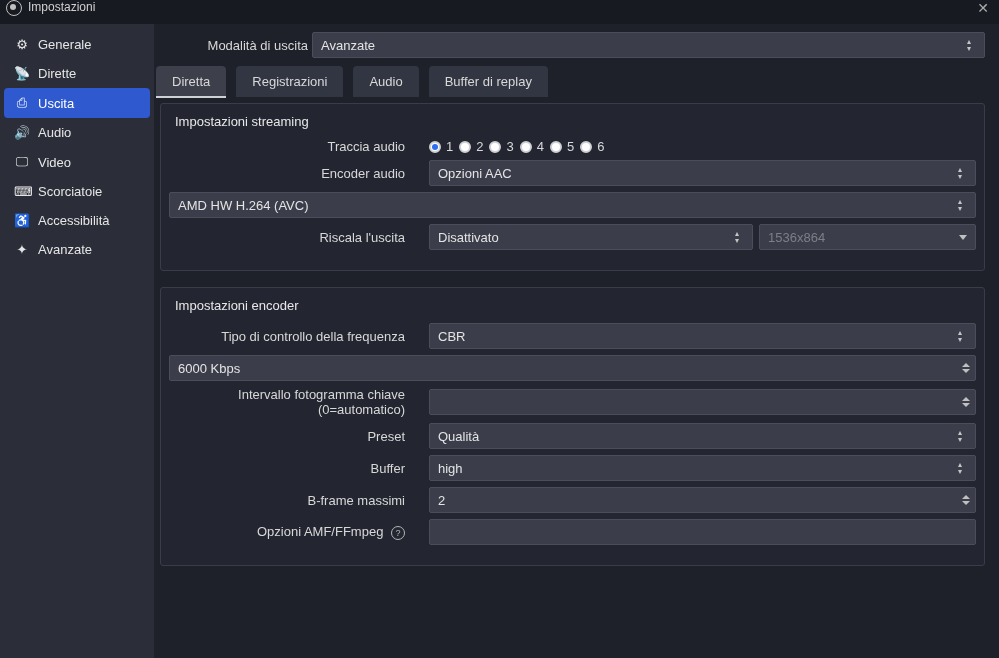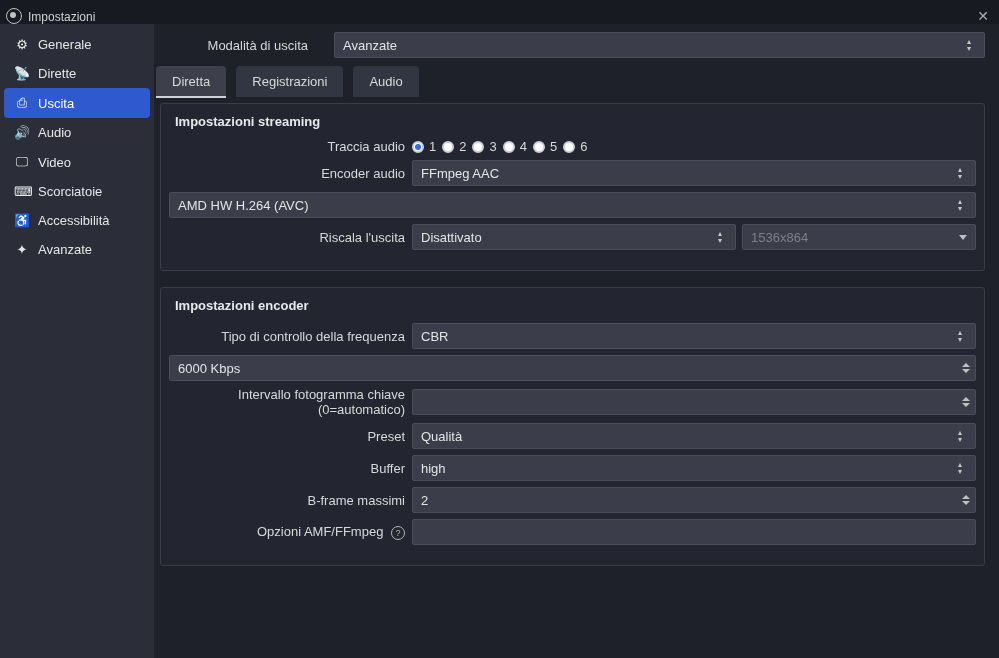--- a/index.html
+++ b/index.html
@@ -11,21 +11,21 @@
     width: 999px;
     height: 658px;
     overflow: hidden;
   }
 
   
   .titlebar {
     height: 24px;
     background: #181a21;
     display: flex;
-    align-items: flex-end;
+    align-items: flex-start;
     padding: 0 6px;
   }
   .titlebar .logo {
     width: 16px; height: 16px;
     border: 1.5px solid #c0c0c0;
     border-radius: 50%;
     position: relative;
     margin-right: 6px;
   }
   .titlebar .logo::after {
@@ -67,21 +67,21 @@
     flex-direction: column;
     padding: 0;
     overflow: auto;
   }
 
   
   .outmode-row {
     display: flex;
     align-items: center;
     padding: 8px 14px 6px 14px;
-    gap: 26px;
+    gap: 4px;
   }
   .outmode-row .lbl {
     width: 140px;
     text-align: right;
     color: #d8d8d8;
     padding-right: 0;
   }
   .outmode-row .sel { flex: 1; }
 
   
@@ -113,31 +113,31 @@
 
   
   .section {
     margin: 6px 14px 10px 6px;
     border: 1px solid #3a3d47;
     border-radius: 3px;
     background: #232631;
     padding: 10px 8px 14px 8px;
   }
   .section-title {
-    font-weight: 700;
+    font-weight: 400;
     color: #e8e8e8;
     margin: 0 0 10px 6px;
     font-size: 13px;
   }
 
   .form-row {
     display: flex;
     align-items: center;
     margin-bottom: 6px;
-    gap: 7px;
+    gap: 24px;
   }
   .form-row .flabel {
     flex: 0 0 236px;
     text-align: right;
     color: #d8d8d8;
     font-size: 13px;
     padding-right: 0;
   }
   .form-row .fcontrol { flex: 1; display: flex; gap: 6px; align-items: center; }
 
@@ -276,20 +276,21 @@
       <div class="select sel">
         <span class="stext">Avanzate</span>
         <span class="updown">▴<br>▾</span>
       </div>
     </div>
 
     <div class="tabs">
       <div class="tab active"><span>Diretta</span></div>
       <div class="tab"><span>Registrazioni</span></div>
       <div class="tab"><span>Audio</span></div>
+      <div class="tab"><span>Buffer di replay</span></div>
     </div>
 
     <div class="section">
       <div class="section-title">Impostazioni streaming</div>
 
       <div class="form-row">
         <div class="flabel">Traccia audio</div>
         <div class="fcontrol radiogrp">
           <div class="radio-opt checked">
               <span class="dot"></span>
@@ -315,21 +316,21 @@
               <span class="dot"></span>
               <span class="rl">6</span>
             </div>
         </div>
       </div>
 
       <div class="form-row">
         <div class="flabel">Encoder audio</div>
         <div class="fcontrol">
           <div class="select">
-            <span class="stext">FFmpeg AAC</span>
+            <span class="stext">Opzioni AAC</span>
             <span class="updown">▴<br>▾</span>
           </div>
         </div>
       </div>
 
       <div class="form-row">
         <div class="fcontrol">
           <div class="select">
             <span class="stext">AMD HW H.264 (AVC)</span>
             <span class="updown">▴<br>▾</span>

